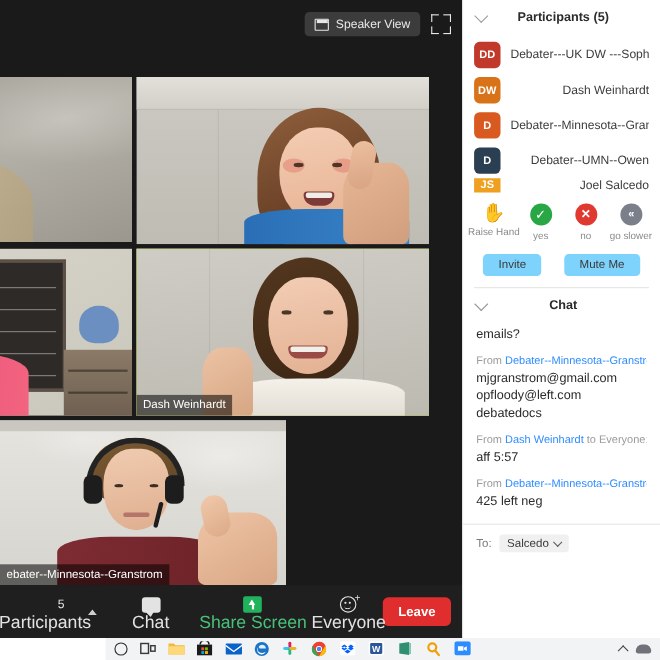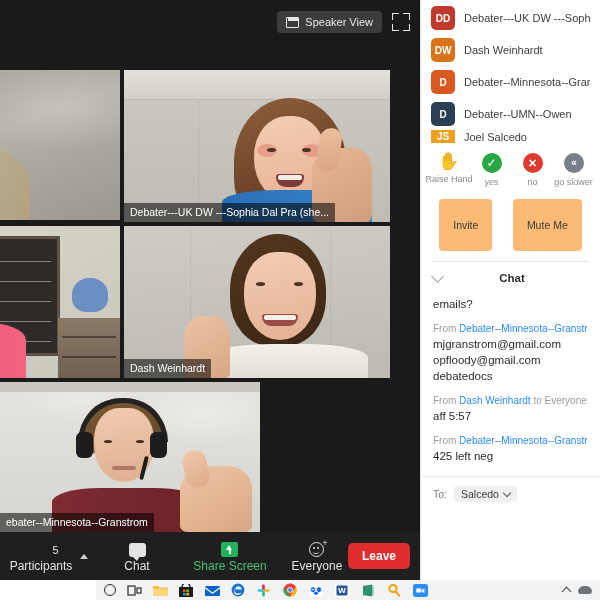--- a/index.html
+++ b/index.html
@@ -287,21 +287,21 @@
     padding: 0 10px;
     z-index: 20;
   }
   .tb-item {
     display: flex; flex-direction: column; align-items: center;
     justify-content: center;
     min-width: 62px; height: 44px; gap: 2px;
     color: #e3e3e3;
     position: relative;
   }
-  .tb-label { font-size: 12px; line-height: 11px; white-space: nowrap; }
+  .tb-label { font-size: 16px; line-height: 11px; white-space: nowrap; }
   .tb-item.share .tb-label { color: #49c07a; }
   .tb-glyph { height: 18px; display:flex; align-items:center; justify-content:center; }
 
   .ic-people { position: relative; width: 26px; height: 14px; display:flex; align-items:center; gap:2px;}
   .ic-people .p1, .ic-people .p2 { position:relative; }
   .ic-people .head { width:7px; height:7px; border-radius:50%; background:#e3e3e3; margin:0 auto; }
   .ic-people .body { width:11px; height:6px; border-radius:5px 5px 2px 2px; background:#e3e3e3; margin-top:1px;}
   .ic-people .p2 .head { width:6px; height:6px; }
   .ic-people .p2 .body { width:9px; height:5px; }
   .pcount { font-size: 11px; color:#e3e3e3; margin-left:3px; }
@@ -356,21 +356,21 @@
   .panel-title {
     flex: 1; text-align: center; font-size: 11.5px; font-weight: 700; color: #2b2b2b;
     margin-right: 6px;
   }
   .chev-down {
     width: 9px; height: 9px; border-right: 1.6px solid #9a9a9a; border-bottom: 1.6px solid #9a9a9a;
     transform: rotate(45deg); margin-top:-4px; flex:none;
   }
 
   .plist { padding: 2px 0 0 0; }
-  .prow { display: flex; align-items: center; gap: 9px; padding: 4px 10px; }
+  .prow { display: flex; align-items: center; gap: 9px; padding: 4px 10px; justify-content: space-between; }
   .pav {
     width: 24px; height: 24px; border-radius: 5px; flex: none;
     color: #fff; font-size: 10px; font-weight: 700;
     display: flex; align-items: center; justify-content: center;
   }
   .pname {
     font-size: 11px; color: #3c3c3c; white-space: nowrap; overflow: hidden;
   }
 
   .reactions-row {
@@ -383,22 +383,22 @@
   .circ.green { background:#2aa745; }
   .circ.red { background:#e0392f; }
   .circ.grey { background:#7b7f8a; }
   .circ .tick { color:#fff; font-size: 12px; line-height:12px; }
   .circ .x { color:#fff; font-size: 11px; line-height:11px; font-weight:700;}
   .circ .ll { color:#fff; font-size: 10px; line-height:10px; font-weight:700; letter-spacing:-1px;}
   .hand-ic { font-size: 17px; line-height:17px; color:#4a90d9; }
 
   .btn-row { display: flex; justify-content: space-around; padding: 8px 8px 10px 8px; }
   .sbtn {
-    background: #fdba74; color: #3a3a3a; font-size: 10.5px;
-    padding: 20px 14px; border-radius: 4px;
+    background: #7dd3fc; color: #3a3a3a; font-size: 10.5px;
+    padding: 4px 14px; border-radius: 4px;
   }
   .divider { height: 1px; background: #e6e6e6; margin: 0 10px; }
 
   .chat-body { padding: 2px 12px 0 12px; }
   .chat-line { font-size: 11.5px; color: #2b2b2b; line-height: 16px; }
   .chat-from {
     font-size: 10px; color: #9a9a9a; line-height: 15px; margin-top: 9px;
     white-space: nowrap; overflow: hidden;
   }
   .chat-from .nm { color: #2d8cff; }
@@ -460,21 +460,20 @@
       <div class="seam" style="left:168px"></div>
       <div class="hair"></div>
       <div class="face"></div>
       <div class="cheekL"></div>
       <div class="cheekR"></div>
       <div class="eyeL"></div>
       <div class="eyeR"></div>
       <div class="mouth"></div>
       <div class="shirt"></div>
       <div class="thumbR"></div>
-      <div class="name">Debater---UK DW ---Sophia Dal Pra (she...</div>
     </div>
 
     <div class="tile" id="tile-3">
       <div class="bg"></div>
       <div class="board">
         <div class="row" style="top:22px"></div>
         <div class="row" style="top:42px"></div>
         <div class="row" style="top:62px"></div>
         <div class="row" style="top:82px"></div>
         <div class="row" style="top:102px"></div>
@@ -554,20 +553,24 @@
         </div>
         <span class="tb-label">Everyone</span>
       </div>
 
       <div class="leave-btn">Leave</div>
     </div>
   </div>
 
   <div class="side">
 
+    <div class="panel-head">
+      <span class="chev-down"></span>
+      <span class="panel-title">Participants (5)</span>
+    </div>
 
     <div class="plist">
       <div class="prow">
         <span class="pav" style="background:#c0392b">DD</span>
         <span class="pname">Debater---UK DW ---Sophia Dal</span>
       </div>
       <div class="prow">
         <span class="pav" style="background:#d9731a">DW</span>
         <span class="pname">Dash Weinhardt</span>
       </div>
@@ -622,21 +625,21 @@
       <span class="panel-title">Chat</span>
     </div>
 
     <div class="chat-body">
       <div class="chat-line">emails?</div>
 
       <div class="chat-from">
         <span>From </span><span class="nm">Debater--Minnesota--Granstrom</span>
       </div>
       <div class="chat-line">mjgranstrom@gmail.com</div>
-      <div class="chat-line">opfloody@gmail.com</div>
+      <div class="chat-line">opfloody@left.com</div>
       <div class="chat-line">debatedocs</div>
 
       <div class="chat-from">
         <span>From </span><span class="nm">Dash Weinhardt</span><span> to Everyone:</span>
       </div>
       <div class="chat-line">aff 5:57</div>
 
       <div class="chat-from">
         <span>From </span><span class="nm">Debater--Minnesota--Granstrom</span>
       </div>

